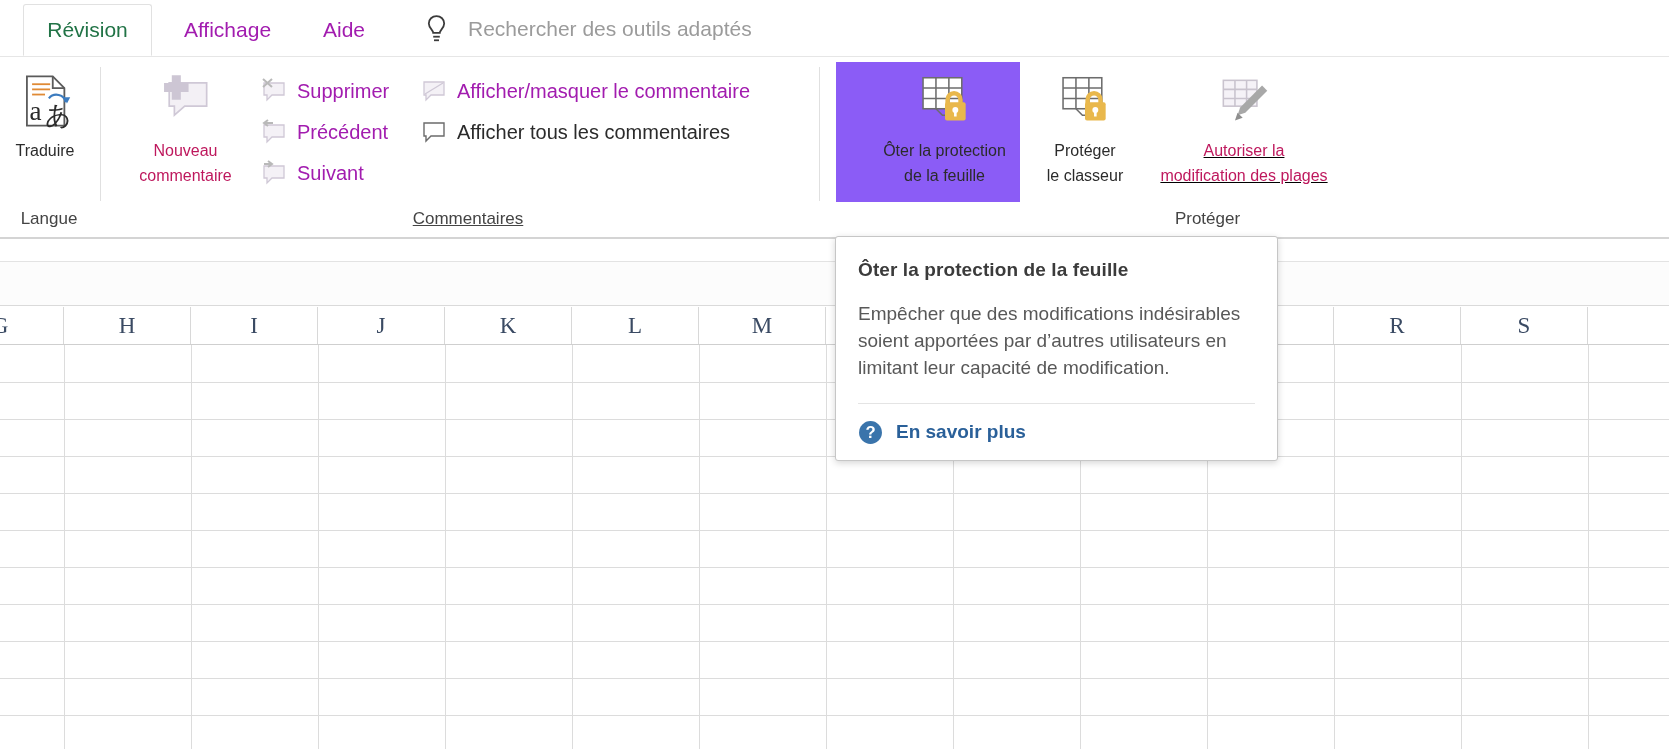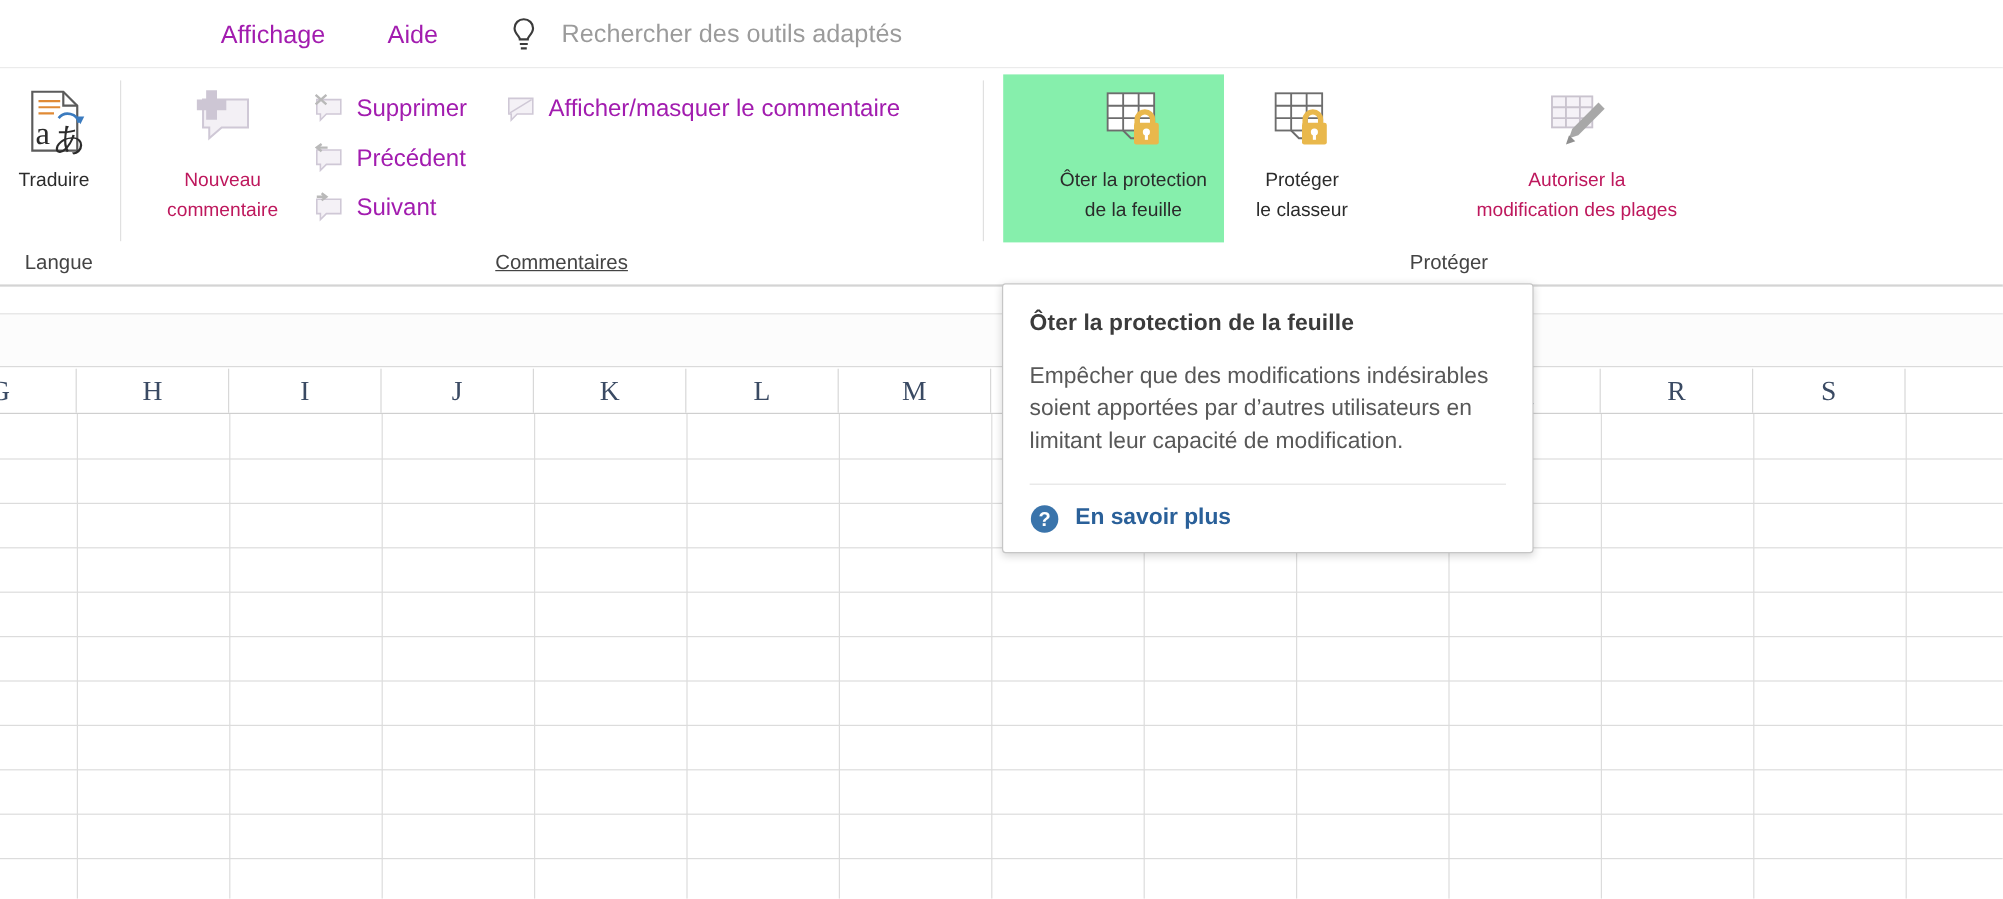--- a/index.html
+++ b/index.html
@@ -37,21 +37,21 @@
 
   
   .ribbon{position:absolute;left:0;top:57px;width:1669px;height:180px;background:#fff;}
   .group-sep{position:absolute;width:1px;background:#e0e0e0;top:10px;height:134px;}
   .group-label{position:absolute;font-size:17px;color:#444;top:152px;text-align:center;}
 
   .bigbtn{
     position:absolute;top:5px;display:flex;flex-direction:column;align-items:center;
     box-sizing:border-box;padding-top:8px;cursor:default;
   }
-  .bigbtn.sel{background:#86efac;padding-left:33px;}
+  .bigbtn.sel{background:#8b5cf6;padding-left:33px;}
   .bigbtn .lbl{
     font-size:16px;line-height:25px;text-align:center;color:#2b2b2b;margin-top:6px;
     white-space:pre-line;
   }
   .bigbtn.dis .lbl{color:#be185d;}
   .bigicon{width:62px;height:62px;position:relative;}
 
   .smallbtn{
     position:absolute;display:flex;align-items:center;gap:9px;cursor:default;height:32px;
   }
@@ -105,20 +105,23 @@
       <path d="M315 18 C302 14 300 28 312 30"></path>
       <circle cx="398" cy="20" r="40"></circle>
       <circle cx="398" cy="8" r="22"></circle>
       <path d="M352 2 C358 12 372 12 378 2"></path>
       <path d="M430 2 C436 12 450 12 456 2"></path>
       <path d="M500 8 C514 6 520 22 508 26"></path>
     </g>
   </svg>
 
   <div class="tabstrip">
+    <div class="tab tab-revision active">
+      <span>Révision</span>
+    </div>
     <div class="tab tab-affichage">
       <span>Affichage</span>
     </div>
     <div class="tab tab-aide">
       <span>Aide</span>
     </div>
 
     <svg class="bulb" viewBox="0 0 24 24">
       <path d="M12 2.6c-3.2 0-5.6 2.4-5.6 5.4 0 2.1 1.2 3.5 2.2 4.7 .6 .8 1 1.3 1 2.1h4.8c0-.8 .4-1.3 1-2.1 1-1.2 2.2-2.6 2.2-4.7 0-3-2.4-5.4-5.6-5.4z" fill="none" stroke="#3b3b3b" stroke-width="1.3"></path>
       <line x1="9.6" y1="17.6" x2="14.4" y2="17.6" stroke="#3b3b3b" stroke-width="1.3"></line>
@@ -185,20 +188,26 @@
     </div>
 
     <div class="smallbtn dis" style="left:420px;top:18px;">
       <svg class="smallicon" viewBox="0 0 28 26">
         <path d="M4 4 h20 v13 h-13 l-5 5 v-5 h-2 z" fill="#f4f1f6" stroke="#cfc8d6" stroke-width="1.3"></path>
         <line x1="5" y1="16" x2="23" y2="5" stroke="#cfc8d6" stroke-width="1.3"></line>
       </svg>
       <span class="lbl">Afficher/masquer le commentaire</span>
     </div>
 
+    <div class="smallbtn" style="left:420px;top:59px;">
+      <svg class="smallicon" viewBox="0 0 28 26">
+        <path d="M4 4 h20 v13 h-13 l-5 5 v-5 h-2 z" fill="#ffffff" stroke="#6b6b6b" stroke-width="1.4"></path>
+      </svg>
+      <span class="lbl">Afficher tous les commentaires</span>
+    </div>
 
     <div class="group-label" style="left:118px;width:700px;text-decoration:underline;">Commentaires</div>
 
     <div class="bigbtn sel" style="left:836px;width:184px;height:140px;">
       <svg class="bigicon" viewBox="0 0 48 48">
         <g fill="#ffffff" stroke="#6d6d6d" stroke-width="1.2">
           <rect x="7" y="6" width="30" height="24"></rect>
           <line x1="7" y1="14" x2="37" y2="14"></line>
           <line x1="7" y1="22" x2="37" y2="22"></line>
           <line x1="17" y1="6" x2="17" y2="30"></line>
@@ -226,21 +235,21 @@
         <path d="M17 30 l5 5 h8" fill="none" stroke="#6d6d6d" stroke-width="1.2"></path>
         <path d="M26 26 v-3 a5 5 0 0 1 10 0 v3" fill="none" stroke="#e9b84c" stroke-width="3.4"></path>
         <rect x="24" y="25" width="16" height="14" rx="1.5" fill="#e9b84c"></rect>
         <circle cx="32" cy="31" r="2.3" fill="#ffffff"></circle>
         <rect x="31" y="31" width="2" height="5" fill="#ffffff"></rect>
       </svg>
       <div class="lbl">Protéger
 le classeur</div>
     </div>
 
-    <div class="bigbtn dis" style="left:1206px;width:216px;">
+    <div class="bigbtn dis" style="left:1136px;width:216px;text-decoration:underline;">
       <svg class="bigicon" viewBox="0 0 48 48">
         <g fill="#f5f2f7" stroke="#c9c3ce" stroke-width="1.2">
           <rect x="8" y="8" width="26" height="20"></rect>
           <line x1="8" y1="15" x2="34" y2="15"></line>
           <line x1="8" y1="22" x2="34" y2="22"></line>
           <line x1="17" y1="8" x2="17" y2="28"></line>
           <line x1="26" y1="8" x2="26" y2="28"></line>
         </g>
         <path d="M38 12 l4 4 l-17 17 l-6 2 l2 -6 z" fill="#a8a8a8"></path>
         <path d="M19 33 l-2 6 l6 -2 z" fill="#8f8f8f"></path>

